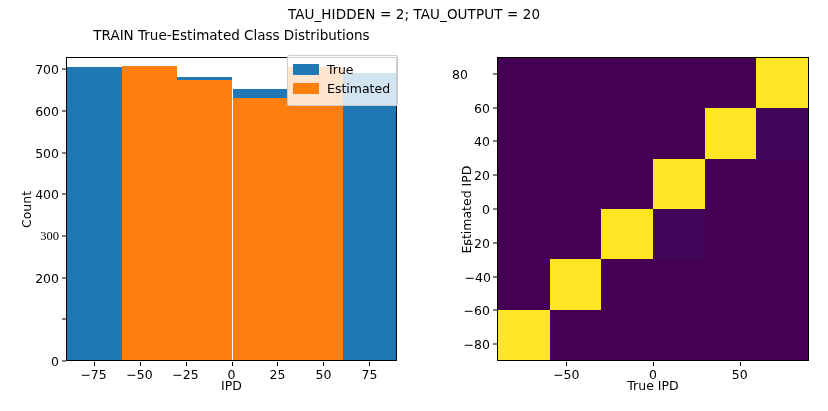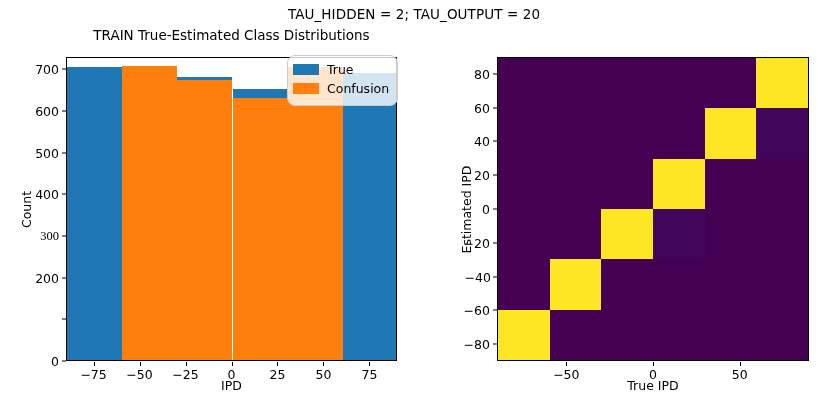--- a/index.html
+++ b/index.html
@@ -20,21 +20,21 @@
   .ytick-lbl{position:absolute;right:0;font-size:12.5px;text-align:right;transform:translateY(-50%);white-space:nowrap;}
   .ytick-mark{position:absolute;width:3.5px;height:1px;background:#000;transform:translateY(-50%);}
   .xtick-lbl{position:absolute;top:0;font-size:12.5px;text-align:center;transform:translateX(-50%);white-space:nowrap;}
   .xtick-mark{position:absolute;width:1px;height:3.5px;background:#000;}
 
   .axlabel-x{position:absolute;font-size:12.5px;text-align:center;white-space:nowrap;}
   .axlabel-y{position:absolute;font-size:12.5px;white-space:nowrap;transform-origin:50% 50%;transform:rotate(-90deg);}
 
   
   #hist-legend{position:absolute;left:287px;top:55px;width:111px;height:51px;
-     background:rgba(255,255,255,0.80);border:1px solid #cccccc;border-radius:8px;
+     background:rgba(255,255,255,0.80);border:1px solid #cccccc;border-radius:2px;
      box-sizing:border-box;padding:4px 5px 4px 5px;z-index:5;}
   .leg-row{display:flex;align-items:center;height:19px;}
   .leg-swatch{width:26px;height:11px;margin-right:8px;flex:none;}
   .leg-swatch.true{background:#1f77b4;}
   .leg-swatch.est{background:#ff7f0e;}
   .leg-text{font-size:12.5px;color:#000;white-space:nowrap;}
 
   
   #cm-axes{left:497px;top:57px;width:312px;height:304px;border:1px solid #000;box-sizing:border-box;overflow:hidden;}
   #cm-grid{position:absolute;inset:0;display:grid;}
@@ -102,21 +102,21 @@
   <div class="axlabel-x" id="hist-xlabel" style="left:66px;top:378px;width:331px;text-align:center;">IPD</div>
   <div class="axlabel-y" id="hist-ylabel" style="left:-24px;top:202px;width:100px;text-align:center;">Count</div>
 
   <div id="hist-legend">
     <div class="leg-row">
       <span class="leg-swatch true"></span>
       <span class="leg-text">True</span>
     </div>
     <div class="leg-row">
       <span class="leg-swatch est"></span>
-      <span class="leg-text">Confusion</span>
+      <span class="leg-text">Estimated</span>
     </div>
   </div>
 
 
   <div class="axes" id="cm-axes">
     <div id="cm-grid" style="grid-template-columns: repeat(6, 1fr); grid-template-rows: repeat(6, 1fr);">
         <div class="cm-cell" style="background: rgb(68, 1, 84);"></div>
         <div class="cm-cell" style="background: rgb(68, 1, 84);"></div>
         <div class="cm-cell" style="background: rgb(68, 1, 84);"></div>
         <div class="cm-cell" style="background: rgb(68, 1, 84);"></div>
@@ -165,21 +165,21 @@
       <div class="ytick-lbl" style="top: 242.778px; right: 338px; width: 60px;">−20</div>
       <div class="ytick-mark" style="top: 242.778px; left: 493px;"></div>
       <div class="ytick-lbl" style="top: 209px; right: 338px; width: 60px;">0</div>
       <div class="ytick-mark" style="top: 209px; left: 493px;"></div>
       <div class="ytick-lbl" style="top: 175.222px; right: 338px; width: 60px;">20</div>
       <div class="ytick-mark" style="top: 175.222px; left: 493px;"></div>
       <div class="ytick-lbl" style="top: 141.444px; right: 338px; width: 60px;">40</div>
       <div class="ytick-mark" style="top: 141.444px; left: 493px;"></div>
       <div class="ytick-lbl" style="top: 107.667px; right: 338px; width: 60px;">60</div>
       <div class="ytick-mark" style="top: 107.667px; left: 493px;"></div>
-      <div class="ytick-lbl" style="top: 73.8889px; right: 338px; width: 60px;">80</div>
+      <div class="ytick-lbl" style="top: 73.8889px; right: 338px; width: 60px; text-align: center;">80</div>
       <div class="ytick-mark" style="top: 73.8889px; left: 493px;"></div>
     </div>
   <div id="cm-xticks">
       <div class="xtick-lbl" style="left: 566.333px; top: 367px; width: 60px; margin-left: -30px; transform: none;">−50</div>
       <div class="xtick-mark" style="left: 566.333px; top: 362px;"></div>
       <div class="xtick-lbl" style="left: 653px; top: 367px; width: 60px; margin-left: -30px; transform: none;">0</div>
       <div class="xtick-mark" style="left: 653px; top: 362px;"></div>
       <div class="xtick-lbl" style="left: 739.667px; top: 367px; width: 60px; margin-left: -30px; transform: none;">50</div>
       <div class="xtick-mark" style="left: 739.667px; top: 362px;"></div>
     </div>

